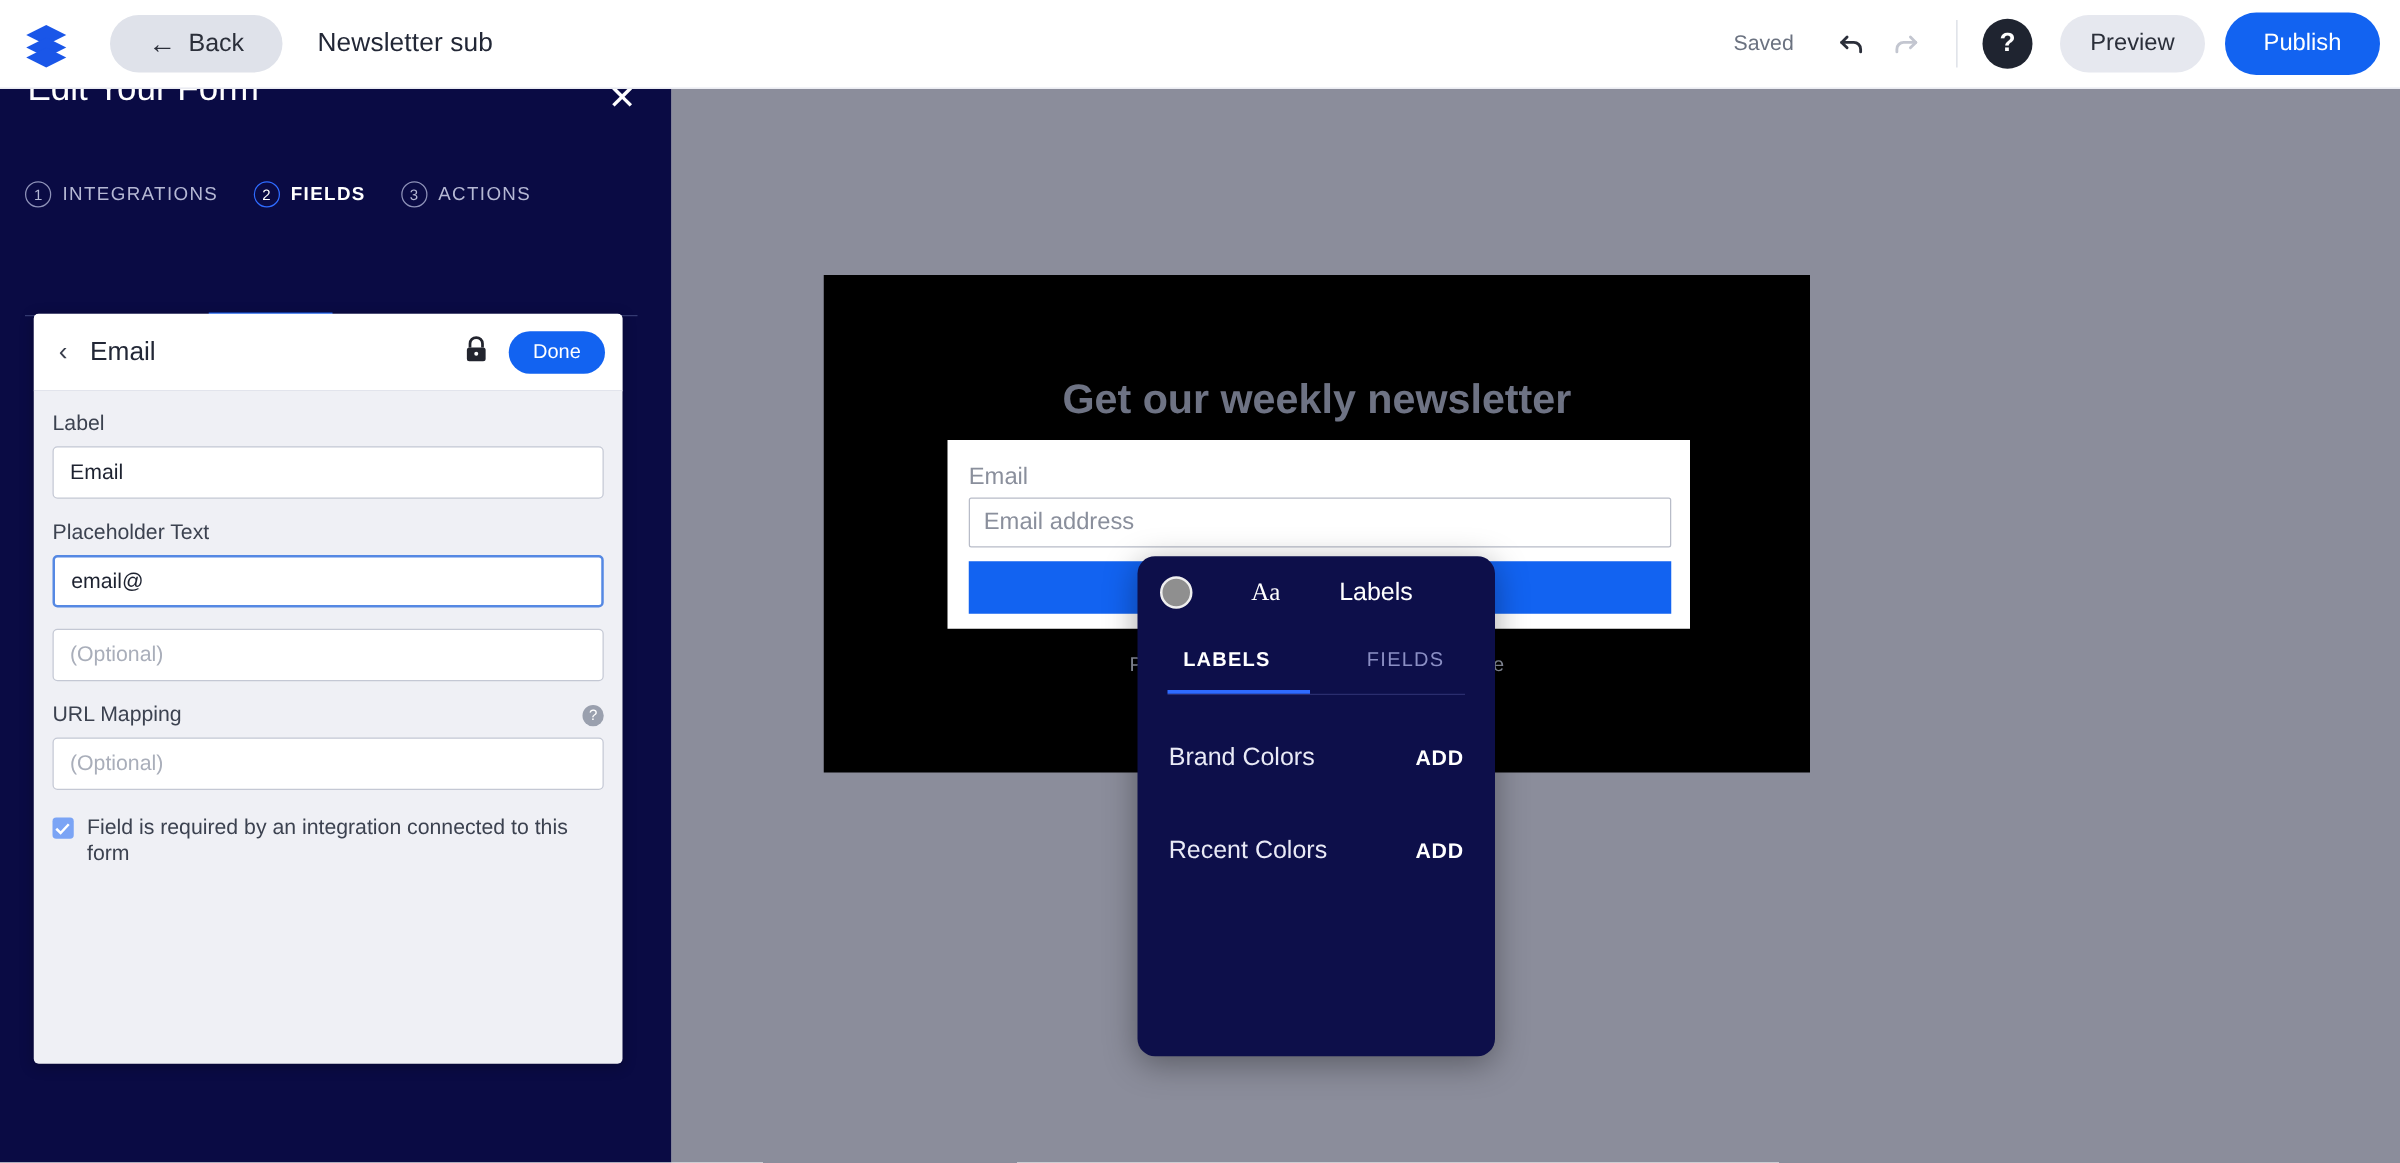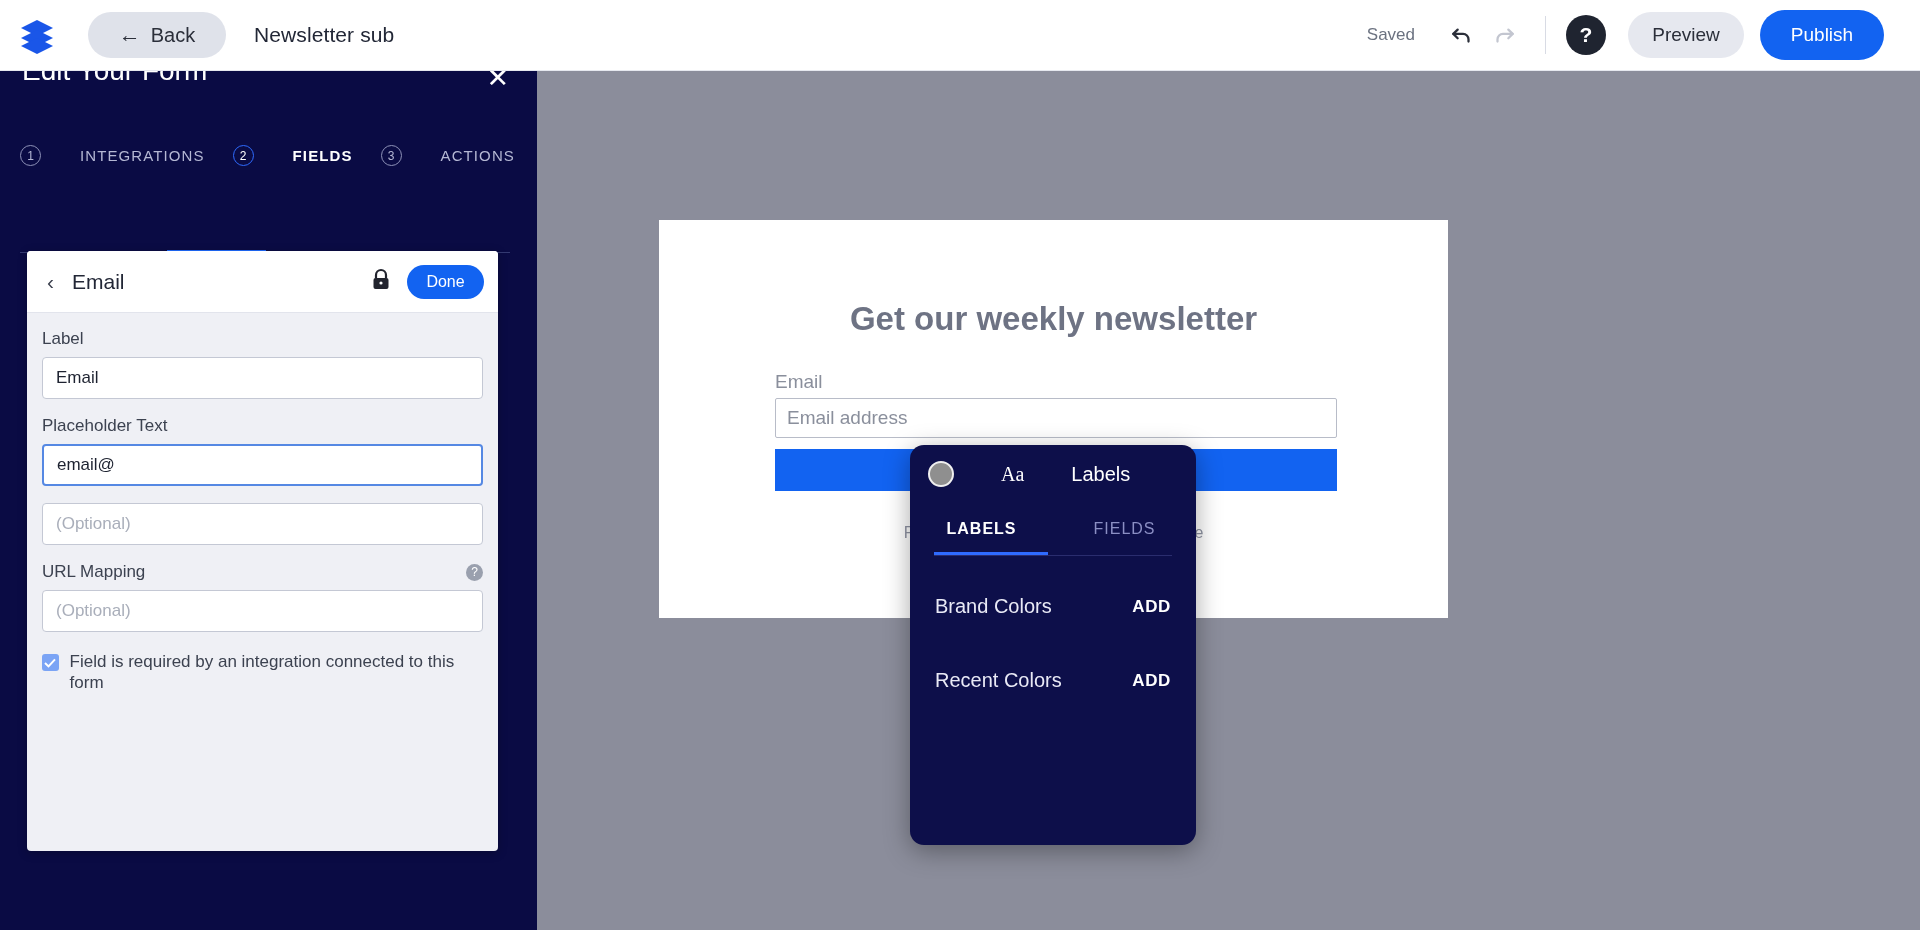--- a/index.html
+++ b/index.html
@@ -30,21 +30,21 @@
     cursor: pointer;
     color: #2b2f3a;
     font-size: 20px;
   }
   .back-arrow { font-size: 22px; line-height: 1; color:#2b2f3a; }
   .doc-title {
     margin-left: 28px;
     font-size: 21px; color: #222736; letter-spacing: .1px;
   }
   .topbar-right {
-    margin-left: auto; display: flex; align-items: center; gap: 0; padding-right: 36px;
+    margin-left: auto; display: flex; align-items: center; gap: 0; padding-right: 16px;
   }
   .saved-text { font-size: 17px; color: #6b7280; margin-right: 26px; }
   .icon-btn {
     width: 42px; height: 42px; border: none; background: transparent;
     display: flex; align-items: center; justify-content: center; cursor: pointer;
   }
   .divider-v { width: 1px; height: 38px; background: #d8dbe4; margin: 0 20px; }
   .help-btn { width: 40px; height: 40px; border-radius: 50%; background:#1f2430; color:#fff;
     display:flex; align-items:center; justify-content:center; font-size:21px; font-weight:bold; cursor:pointer; border:none; }
   .preview-btn {
@@ -87,21 +87,21 @@
     padding: 0 10px 13px 0;
     cursor: pointer;
   }
   .step + .step { margin-left: 18px; }
   .step-num {
     width: 21px; height: 21px; border-radius: 50%;
     border: 1px solid #8e92b8;
     display: flex; align-items: center; justify-content: center;
     font-size: 12px; color: #b5b8d4;
   }
-  .step-label { font-size: 15px; letter-spacing: 1.1px; color: #b5b8d4; margin-left: 30px; }
+  .step-label { font-size: 15px; letter-spacing: 1.1px; color: #b5b8d4; }
   .step.active .step-num { border-color: #2f6bff; background:#0a0b44; color:#ffffff; }
   .step.active .step-label { color: #ffffff; font-weight: bold; }
   .steps-rule {
     position: absolute; top: 181px; left: 20px; width: 490px; height: 1px;
     background: #343a72;
   }
   .steps-rule-active {
     position: absolute; top: 179px; left: 167px; width: 99px; height: 3px;
     background: #1f6bff;
   }
@@ -160,21 +160,21 @@
   
   .canvas {
     position: absolute; top: 71px; left: 537px;
     width: 1383px; height: 859px;
     background: #8b8d9b;
     z-index: 10;
   }
   .form-card {
     position: absolute; top: 149px; left: 122px;
     width: 789px; height: 398px;
-    background: #ffffff;
+    background: #000000;
   }
   .form-heading {
     position: absolute; top: 80px; left: 0; width: 789px;
     text-align: center; font-size: 33px; font-weight: bold; color: #6e7384;
   }
   .form-inner {
     position: absolute; top: 132px; left: 99px;
     width: 594px; height: 151px; background: #fff;
   }
   .form-inner-label {

